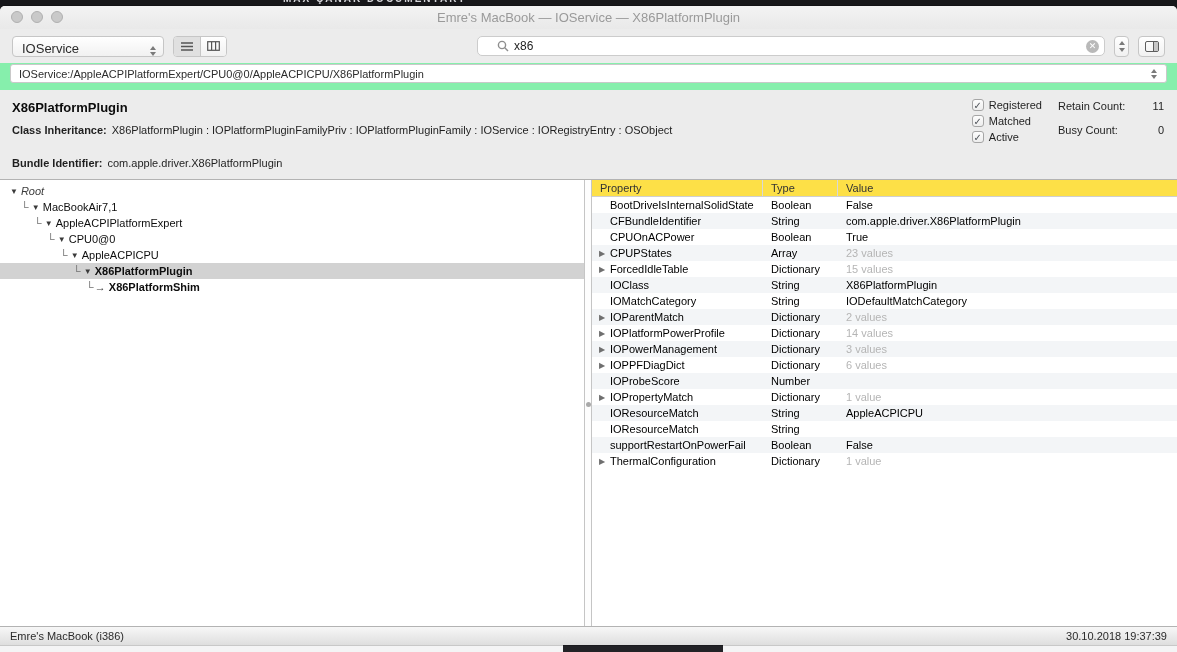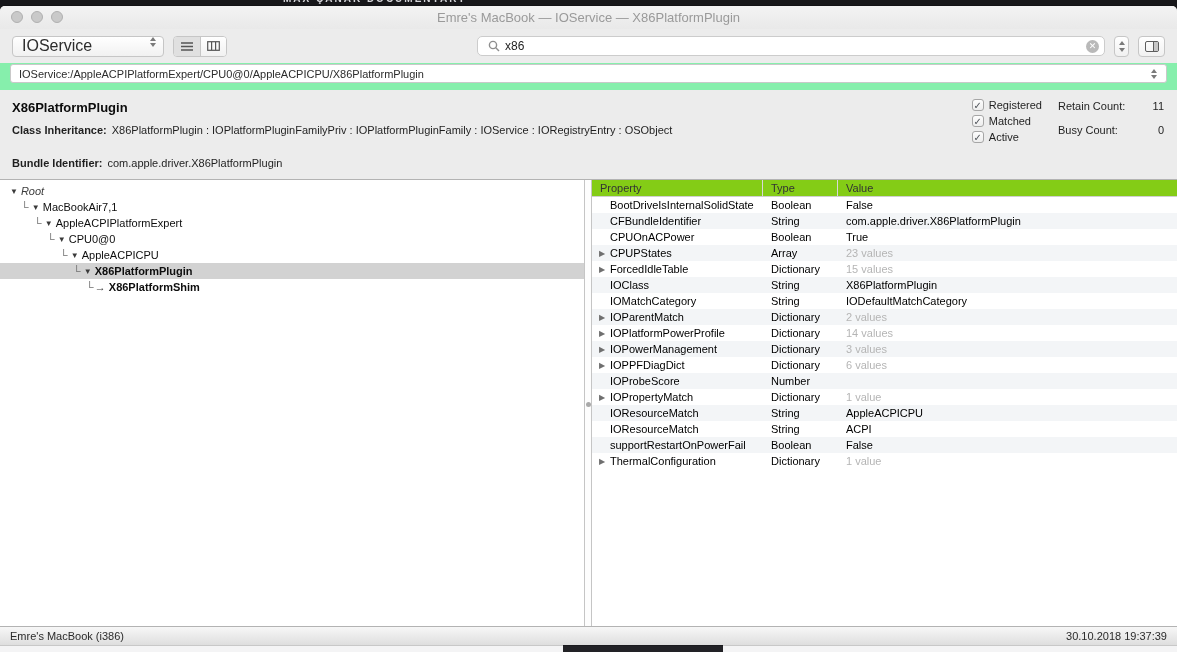--- a/index.html
+++ b/index.html
@@ -14,31 +14,31 @@
 
   
   .window{position:absolute;top:6px;left:0;right:0;bottom:7px;background:#ececec;border-radius:5px 5px 0 0;display:flex;flex-direction:column;z-index:1;box-shadow:0 0 0 1px rgba(0,0,0,.18);}
   .titlebar{height:23px;position:relative;display:flex;align-items:center;justify-content:center;background:linear-gradient(#f3f3f3,#e9e9e9);border-radius:5px 5px 0 0;text-align:center;}
   .traffic{position:absolute;left:11px;top:5px;display:flex;gap:8px;}
   .tl{width:12px;height:12px;border-radius:50%;background:#c9c9c9;border:1px solid #b0b0b0;}
   .window-title{font-size:13px;color:#9a9a9a;white-space:nowrap;}
 
   
   .toolbar{height:34px;display:flex;align-items:center;padding:0 12px;gap:9px;background:#ececec;}
-  .popup{width:152px;height:21px;background:linear-gradient(#ffffff,#f1f1f1);border:1px solid #c6c6c6;border-radius:4px;display:flex;align-items:flex-start;font-size:16px;color:#2c2c2c;padding:0 4px 0 9px;cursor:default;}
+  .popup{width:152px;height:21px;background:linear-gradient(#ffffff,#f1f1f1);border:1px solid #c6c6c6;border-radius:4px;display:flex;align-items:flex-end;font-size:13px;color:#2c2c2c;padding:0 4px 0 9px;cursor:default;}
   .popup .lbl{flex:1;}
   .arrows{display:flex;flex-direction:column;gap:2px;align-items:center;width:12px;}
   .tri-up{width:0;height:0;border-left:3.5px solid transparent;border-right:3.5px solid transparent;border-bottom:4px solid #7a7a7a;}
   .tri-dn{width:0;height:0;border-left:3.5px solid transparent;border-right:3.5px solid transparent;border-top:4px solid #7a7a7a;}
   .segmented{display:flex;border:1px solid #c6c6c6;border-radius:4px;overflow:hidden;height:21px;background:#fff;}
   .seg{width:26px;display:flex;align-items:center;justify-content:center;background:linear-gradient(#ffffff,#f1f1f1);border:none;}
   .seg.active{background:#e0e0e0;}
   .seg+.seg{border-left:1px solid #c6c6c6;}
   .spacer{width:232px;flex:0 0 auto;}
-  .search{flex:1;height:20px;background:#fff;border:1px solid #cccccc;border-radius:5px;display:flex;align-items:center;padding:0 5px 0 10px;gap:5px;}
+  .search{flex:1;height:20px;background:#fff;border:1px solid #cccccc;border-radius:5px;display:flex;align-items:center;padding:0 5px 0 19px;gap:5px;}
   .search input{flex:1;border:none;outline:none;font-size:12px;color:#1e1e1e;background:transparent;font-family:inherit;}
   .clear-btn{width:13px;height:13px;border-radius:50%;background:#b9b9b9;color:#fff;font-size:9px;line-height:13px;text-align:center;flex:0 0 auto;}
   .mini-stepper{width:15px;height:21px;background:linear-gradient(#ffffff,#f1f1f1);border:1px solid #c6c6c6;border-radius:4px;display:flex;flex-direction:column;align-items:center;justify-content:center;gap:3px;}
   .inspector-btn{width:27px;height:21px;background:linear-gradient(#ffffff,#f1f1f1);border:1px solid #c6c6c6;border-radius:4px;display:flex;align-items:center;justify-content:center;}
   .insp-icon{width:14px;height:11px;border:1px solid #5d5d5d;border-radius:2px;position:relative;}
   .insp-icon::after{content:"";position:absolute;right:0;top:0;bottom:0;width:4px;border-left:1px solid #5d5d5d;background:#c7c7c7;}
 
   
   .pathwrap{padding:1px 10px 7px;background:#86efac;}
   .pathbar{height:19px;background:#fff;border:1px solid #c9c9c9;border-radius:3px;display:flex;align-items:center;padding:0 6px 0 8px;font-size:11px;color:#2c2c2c;}
@@ -65,21 +65,21 @@
   .connector{color:#707070;font-size:11px;margin-right:1px;}
   .disclosure{font-size:8px;color:#3a3a3a;margin:0 3px 0 2px;}
   .leafarrow{font-size:11px;color:#3a3a3a;margin:0 3px 0 0;}
   .tree-label.b{font-weight:bold;}
   .tree-label.i{font-style:italic;color:#3c3c3c;}
   .gutter{width:7px;flex:0 0 auto;background:#fdfdfd;border-right:1px solid #c5c5c5;position:relative;}
   .grip{position:absolute;top:222px;left:0.5px;width:5px;height:5px;border-radius:50%;background:#a9a9a9;}
 
   
   .table-pane{flex:1;display:flex;flex-direction:column;font-size:11px;min-width:0;}
-  .t-header{display:flex;height:17px;flex:0 0 auto;border-bottom:1px solid #cfcfcf;align-items:stretch;color:#333;background:#84cc16;}
+  .t-header{display:flex;height:17px;flex:0 0 auto;border-bottom:1px solid #cfcfcf;align-items:stretch;color:#333;background:#fde047;}
   .th{display:flex;align-items:center;padding-left:8px;}
   .th-prop{width:171px;border-right:1px solid #d8d8d8;}
   .th-type{width:75px;border-right:1px solid #d8d8d8;}
   .th-value{flex:1;}
   .t-body{flex:1;overflow:hidden;}
   .t-row{display:flex;height:16px;align-items:center;}
   .t-row.alt{background:#f3f5f7;}
   .c-prop{width:171px;display:flex;align-items:center;white-space:nowrap;overflow:hidden;padding-left:5px;flex:0 0 auto;}
   .tri{width:13px;flex:0 0 auto;font-size:8px;color:#6f6f6f;text-align:left;padding-left:2px;}
   .c-type{width:75px;padding-left:8px;flex:0 0 auto;white-space:nowrap;}
@@ -356,21 +356,20 @@
             </span>
             <span class="c-type">String</span>
             <span class="c-value">AppleACPICPU</span>
           </div>
           <div class="t-row">
             <span class="c-prop">
               <span class="tri"></span>
               <span>IOResourceMatch</span>
             </span>
             <span class="c-type">String</span>
-            <span class="c-value">ACPI</span>
           </div>
           <div class="t-row alt">
             <span class="c-prop">
               <span class="tri"></span>
               <span>supportRestartOnPowerFail</span>
             </span>
             <span class="c-type">Boolean</span>
             <span class="c-value">False</span>
           </div>
           <div class="t-row">

